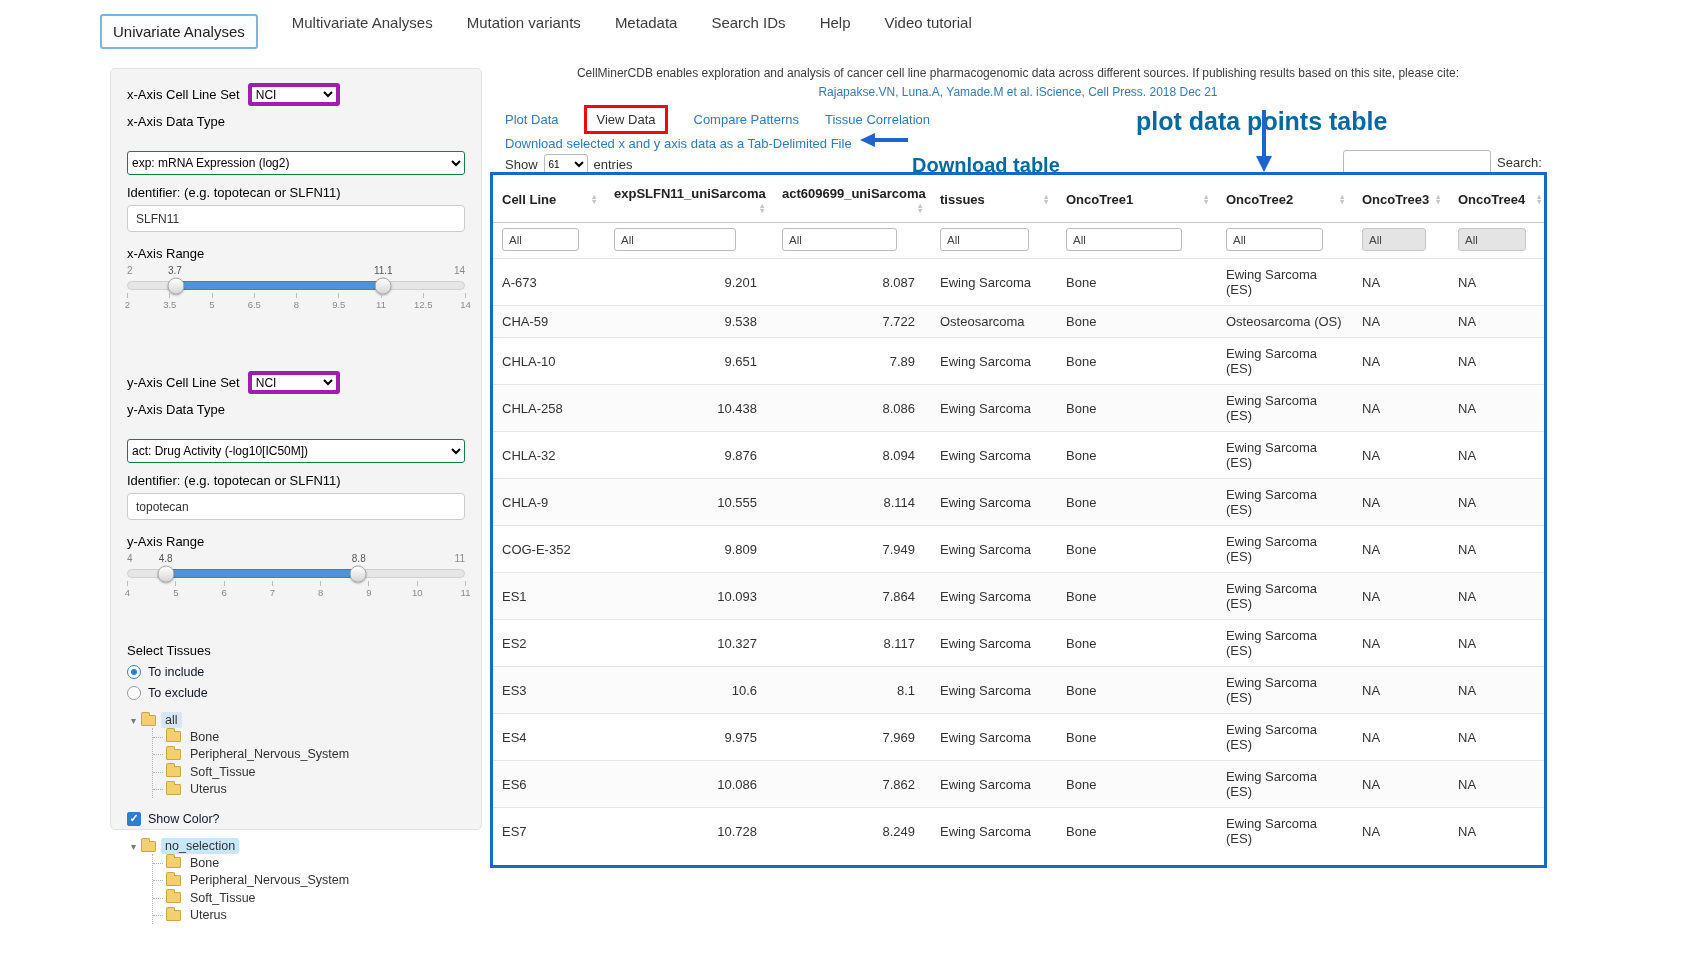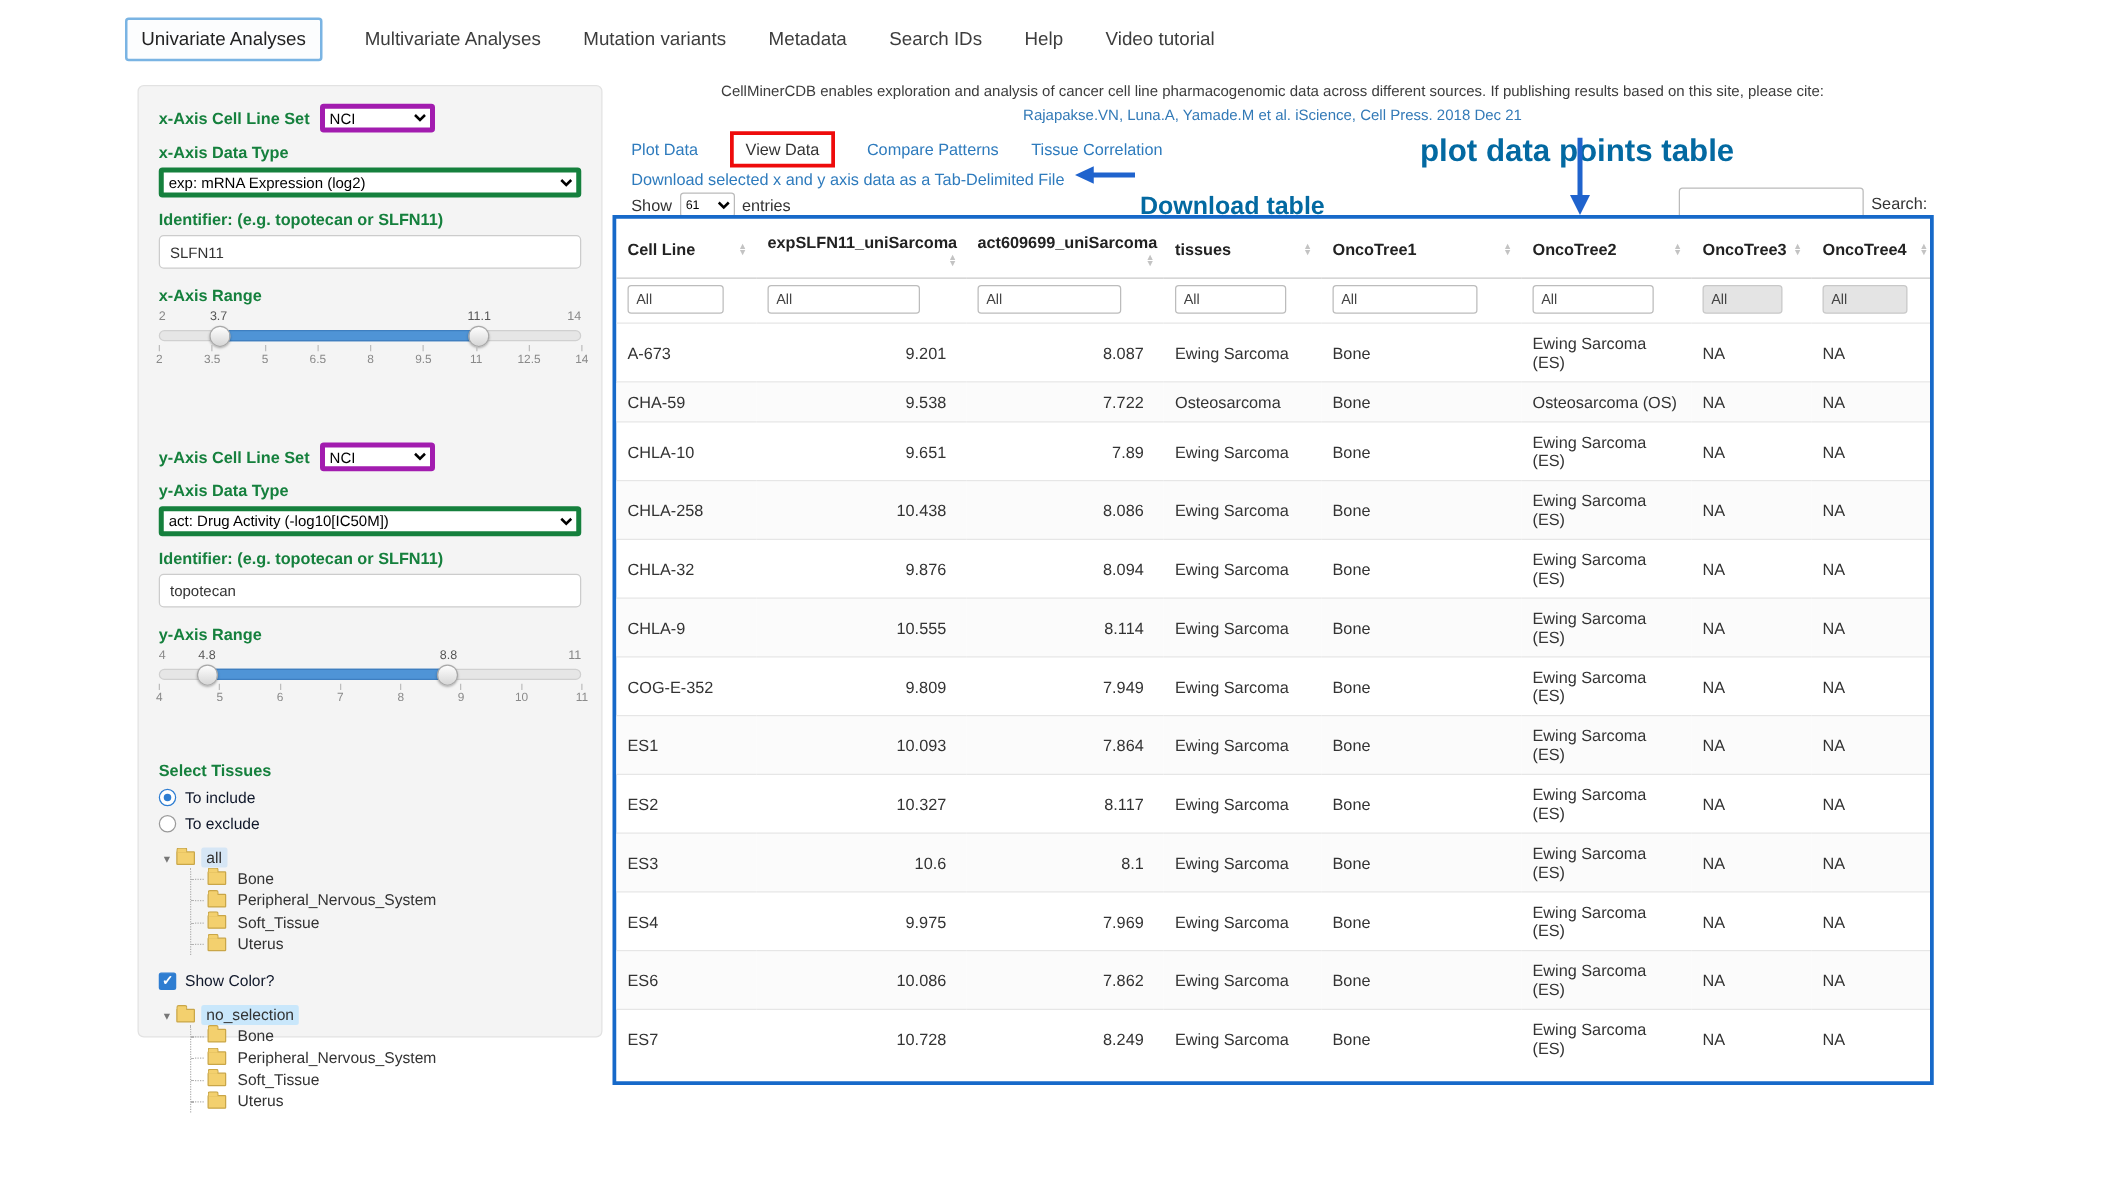--- a/index.html
+++ b/index.html
@@ -4,34 +4,34 @@
 <style>
   * { box-sizing: border-box; }
   html,body { margin:0; padding:0; }
   body {
     width:1700px; height:956px; position:relative; overflow:hidden;
     background:#ffffff; font-family:"Liberation Sans", sans-serif; color:#333;
   }
   a { text-decoration:none; cursor:pointer; }
 
   
-  .top-nav { position:absolute; left:100px; top:14px; display:flex; align-items:center; gap:34px; font-size:15px; color:#3d3d3d; }
+  .top-nav { position:absolute; left:100px; top:14px; display:flex; gap:34px; font-size:15px; color:#3d3d3d; }
   .nav-tab { color:#3d3d3d; white-space:nowrap; }
   .nav-tab.active { border:2px solid #7ab4e3; border-radius:3px; padding:7px 11px; background:#fcfdfe; color:#222; }
 
   
   .panel {
     position:absolute; left:110px; top:68px; width:372px; height:762px;
     background:#f4f4f4; border:1px solid #e2e2e2; border-radius:5px;
     padding:14px 16px 16px; font-size:13px;
   }
-  .panel label.bold { font-weight:bold; color:#15803d; font-size:13px; }
+  .panel label.bold { font-weight:normal; color:#000000; font-size:13px; }
   .inline-row { display:flex; align-items:center; gap:8px; }
   .sel-small { height:23px; font-size:12px; min-width:92px; background:#fff; border:4px solid #a21caf; border-radius:3px; }
-  .sel-wide { width:100%; height:24px; font-size:12px; margin-top:5px; background:#fff; border:4px solid #15803d; border-radius:3px; }
+  .sel-wide { width:100%; height:24px; font-size:12px; margin-top:22px; background:#fff; border:1px solid #15803d; border-radius:3px; }
   .txt-input { width:100%; height:27px; margin-top:5px; border:1px solid #ccc; border-radius:4px; padding:0 8px; font-size:12px; color:#333; background:#fff; }
   .mt8 { margin-top:8px; } .mt10 { margin-top:10px; } .mt14 { margin-top:14px; }
 
   
   .slider { position:relative; height:62px; padding-top:16px; margin-top:4px; }
   .sl-min, .sl-max { position:absolute; top:0; font-size:10px; color:#888; }
   .sl-min { left:0; } .sl-max { right:0; }
   .sl-from, .sl-to { position:absolute; top:0; transform:translateX(-50%); font-size:10px; color:#555; }
   .sl-track { position:relative; height:9px; background:#e6e6e6; border:1px solid #d0d0d0; border-radius:5px; }
   .sl-bar { position:absolute; top:-1px; height:9px; background:#4f94d6; border:1px solid #3f7fc0; }

